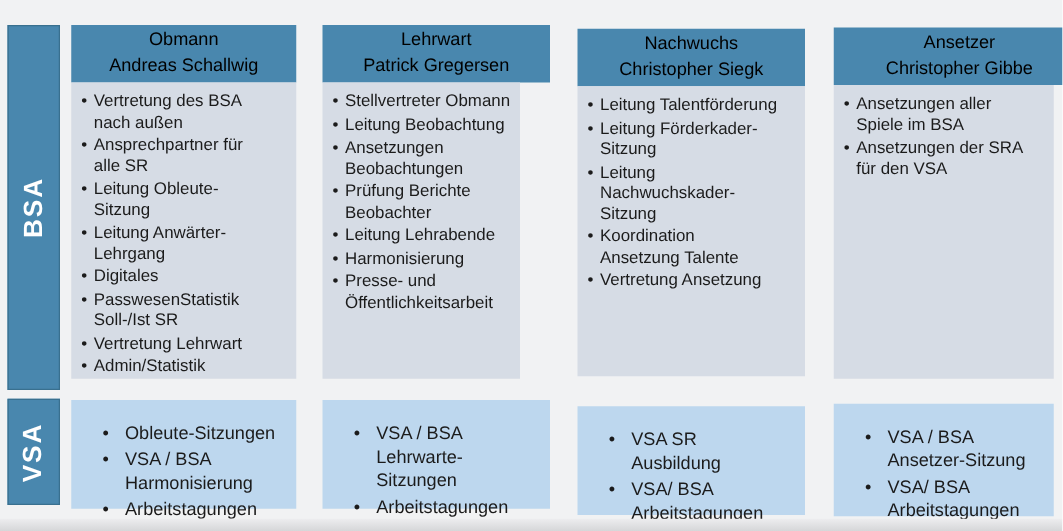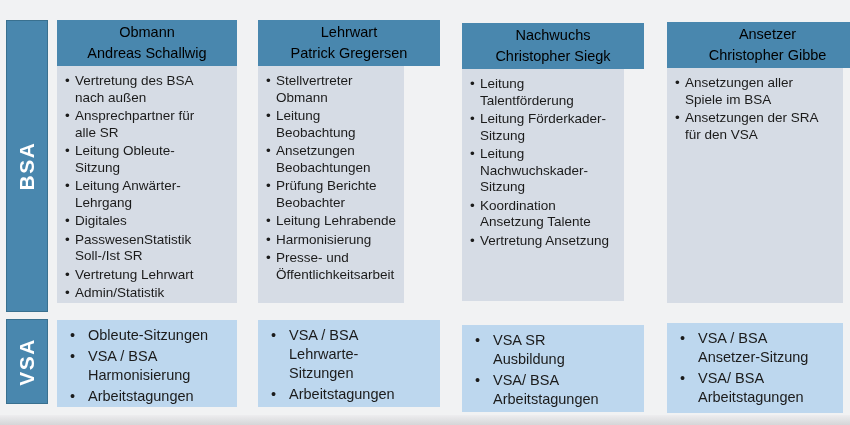--- a/index.html
+++ b/index.html
@@ -34,36 +34,36 @@
   .hdr.c1 { left:57px;  top:20px; width:180px; }
   .hdr.c2 { left:258px; top:20px; width:182px; }
   .hdr.c3 { left:462px; top:23px; width:182px; }
   .hdr.c4 { left:667px; top:22px; width:201px; }
   
   .body {
     position:absolute; background:#D6DCE5; box-sizing:border-box;
     padding:7px 3px 0 0;
   }
   .body.c1 { left:57px;  top:66px; width:180px; height:237px; }
-  .body.c2 { left:258px; top:66px; width:146px; height:237px; }
-  .body.c3 { left:462px; top:69px; width:162px; height:232px; }
+  .body.c2 { left:258px; top:66px; width:158px; height:237px; }
+  .body.c3 { left:462px; top:69px; width:182px; height:232px; }
   .body.c4 { left:667px; top:68px; width:176px; height:235px; }
   ul.blist { margin:0; padding:0; list-style:none; font-size:13.5px; line-height:16.5px; }
   ul.blist li { position:relative; padding-left:18px; margin-bottom:2px; }
   ul.blist li::before { content:"\2022"; position:absolute; left:8px; }
   
   .vbox {
     position:absolute; background:#BDD7EE; box-sizing:border-box;
     padding:6px 3px 0 0;
   }
   .vbox.c1 { left:57px;  top:320px; width:180px; height:87px; }
   .vbox.c2 { left:258px; top:320px; width:182px; height:87px; }
   .vbox.c3 { left:462px; top:325px; width:182px; height:87px; }
   .vbox.c4 { left:667px; top:323px; width:176px; height:90px; }
-  ul.vlist { margin:0; padding:0; list-style:none; font-size:14.5px; line-height:19px; }
+  ul.vlist { margin:12px; padding:0; list-style:none; font-size:14.5px; line-height:19px; }
   ul.vlist li { position:relative; padding-left:31px; margin-bottom:2px; }
   ul.vlist li::before { content:"\2022"; position:absolute; left:13px; }
   .item-text { white-space:pre-line; }
 </style>
 </head>
 <body>
 
 <div class="canvas">
 
   <div class="vlabel bsa">

